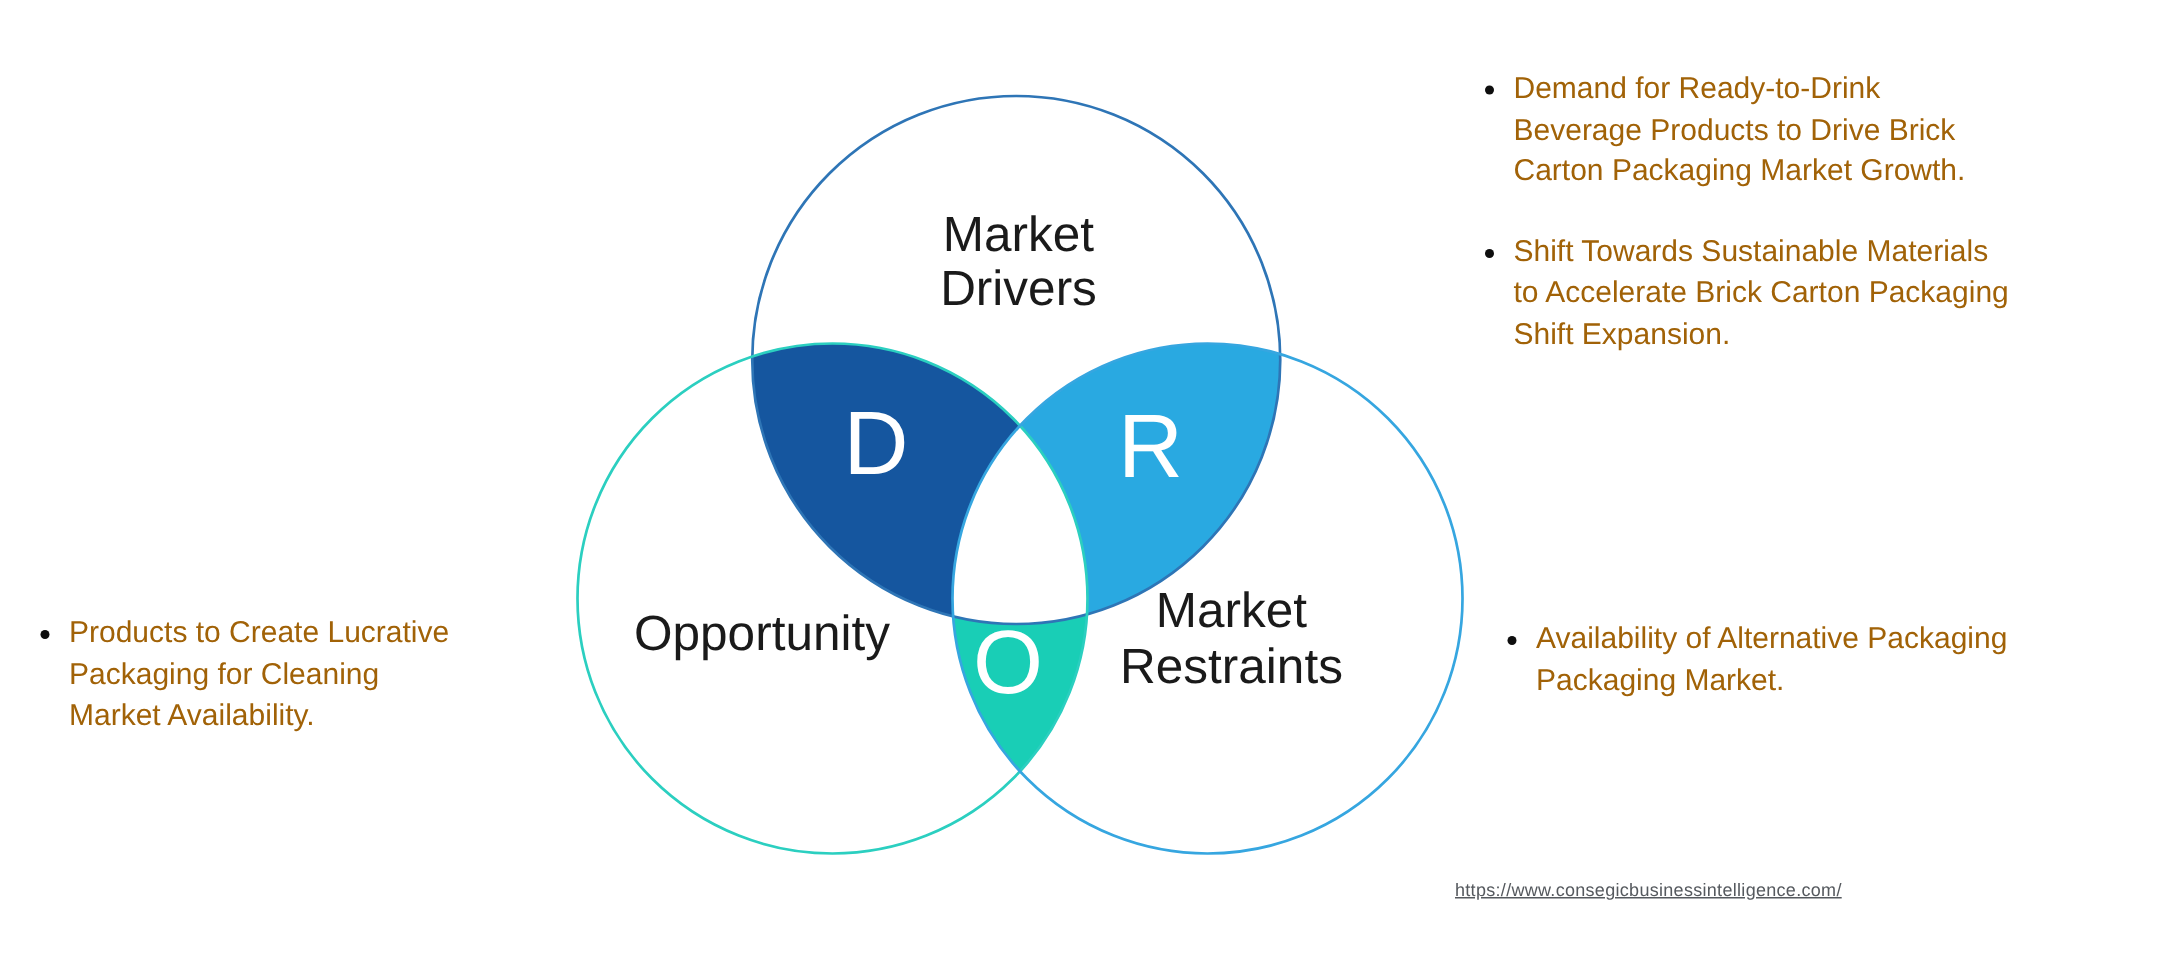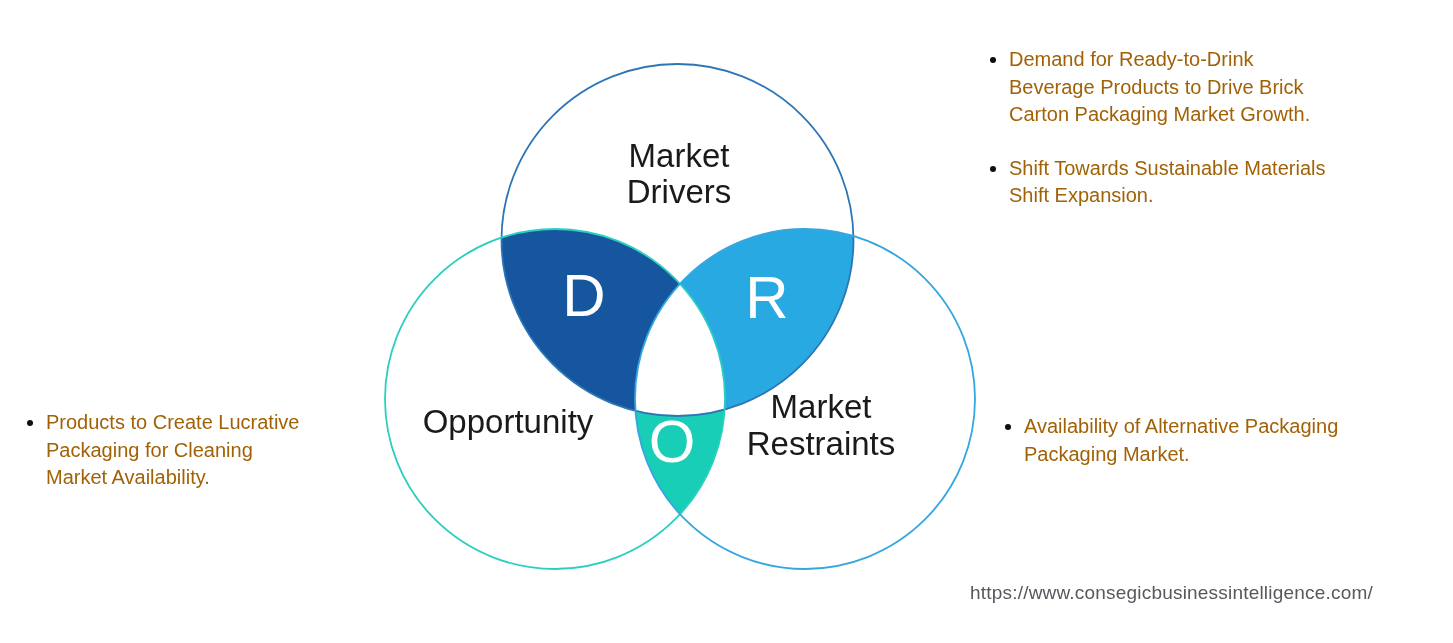--- a/index.html
+++ b/index.html
@@ -57,25 +57,26 @@
     margin-right: 13px;
   }
   .note-lines {
     flex: 1 1 auto;
   }
   #footer-url {
     position: absolute;
     left: 970px;
     top: 582px;
     width: 460px;
-    font-size: 19px;
+    font-size: 12px;
     line-height: 22px;
     font-weight: 400;
     color: #55595e;
     letter-spacing: 0.2px;
+    text-decoration: underline;
   }
 </style>
 </head>
 <body>
 
 <div id="canvas">
 
   <svg id="venn-svg" width="1453" height="643" viewBox="0 0 1453 643">
     <defs>
       <clipPath id="clipA">
@@ -127,20 +128,21 @@
       <div class="note-lines">
         <div>Demand for Ready-to-Drink</div>
         <div>Beverage Products to Drive Brick</div>
         <div>Carton Packaging Market Growth.</div>
       </div>
     </div>
     <div class="note-item">
       <span class="note-dot"></span>
       <div class="note-lines">
         <div>Shift Towards Sustainable Materials</div>
+        <div>to Accelerate Brick Carton Packaging</div>
         <div>Shift Expansion.</div>
       </div>
     </div>
   </div>
 
   <div class="note-block" style="left:27px; top:409px; width:340px;">
     <div class="note-item">
       <span class="note-dot"></span>
       <div class="note-lines">
         <div>Products to Create Lucrative</div>

